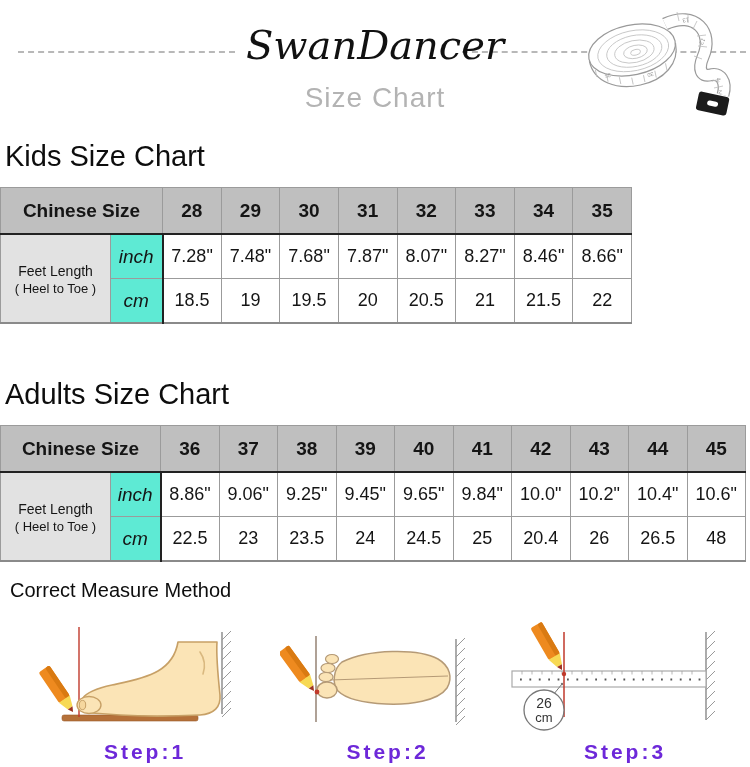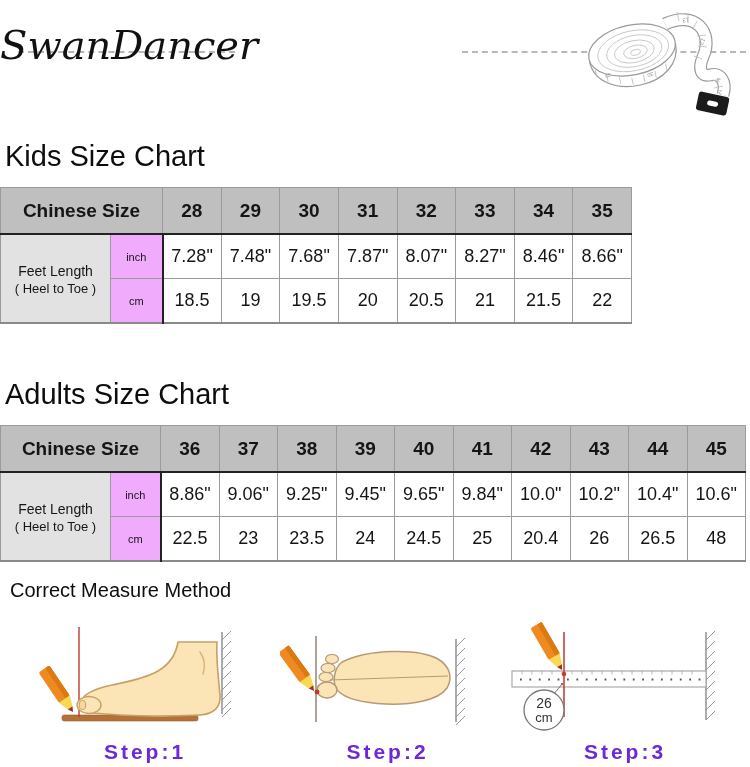--- a/index.html
+++ b/index.html
@@ -3,42 +3,42 @@
 <meta charset="utf-8">
 <style>
   html,body{margin:0;padding:0;background:#fff;}
   .page{position:relative;width:750px;height:767px;background:#fff;overflow:hidden;
         font-family:"Liberation Sans",sans-serif;color:#151515;}
   
   .hdr{position:relative;height:130px;}
   .dash{position:absolute;top:51px;height:0;border-top:2px dashed #b8b8b8;}
   .dash-left{left:18px;width:217px;}
   .dash-right{left:462px;width:284px;}
-  .brand{position:absolute;top:22px;left:0;width:100%;
+  .brand{position:absolute;top:22px;left:0;width:100%;text-align:center;
          font-family:"DejaVu Serif",serif;font-style:italic;font-size:40px;color:#111;}
   .subtitle{position:absolute;top:82px;left:0;width:100%;text-align:center;
             font-size:28px;letter-spacing:1px;color:#b3b3b3;}
   .tape{position:absolute;right:0;top:2px;}
   
   .sec-title{margin:10px 0 0 5px;font-size:29px;font-weight:400;color:#0d0d0d;}
   .adults-title{margin-top:54px;}
   .measure-title{margin:17px 0 0 10px;font-size:20px;font-weight:400;color:#0d0d0d;}
   
   .size-table{border-collapse:collapse;table-layout:fixed;margin-top:14px;
               border-bottom:2px solid #8a8a8a;}
   .size-table.kids{width:632px;}
   .size-table.adults{width:746px;}
   .size-table th,.size-table td{border:1px solid #9b9b9b;text-align:center;padding:0;
               vertical-align:middle;}
   .size-table tr.head th{background:#bfbfbf;height:45px;font-size:19px;font-weight:700;
               border-bottom:2px solid #222;}
   .size-table th.corner{font-weight:400;font-size:17px;}
   .size-table td{height:43px;}
   .size-table td.side{background:#e2e2e2;}
-  .size-table td.unit{background:#f0abfc;font-size:11px;border-right:2px solid #222;}
+  .size-table td.unit{background:#5eead4;font-size:19px;border-right:2px solid #222;font-style:italic;}
   .size-table td.val{background:#fff;font-size:18px;}
   .side-main{font-size:14px;line-height:20px;}
   .side-sub{font-size:13px;line-height:15px;}
   
   .steps{display:flex;margin-top:12px;}
   .step{margin:0;padding:0;}
   .step1{margin-left:30px;width:230px;}
   .step2{margin-left:20px;width:215px;}
   .step3{margin-left:5px;width:250px;}
   .step figcaption{text-align:center;font-size:21px;font-weight:700;
@@ -47,20 +47,21 @@
 </style>
 </head>
 <body>
 
 <div class="page">
 
   <header class="hdr">
     <div class="dash dash-left"></div>
     <div class="dash dash-right"></div>
     <div class="brand">SwanDancer</div>
+    <div class="subtitle">Size Chart</div>
 
     <svg class="tape" width="190" height="128" viewBox="0 0 190 128">
 
       <g transform="translate(72,48) rotate(-12)">
         <path d="M-44,2 C-44,24 -23,36 1,36 C25,36 44,23 44,2 L44,-4 L-44,-4 Z" fill="#fff" stroke="none"></path>
         <path d="M-44,2 C-44,24 -23,36 1,36 C25,36 44,23 44,2" fill="none" stroke="#999" stroke-width="1.2"></path>
         <ellipse rx="44" ry="25" fill="#fff" stroke="#999" stroke-width="1.2"></ellipse>
         <ellipse cx="1" cy="1" rx="36" ry="20" fill="none" stroke="#c6c6c6" stroke-width="0.9"></ellipse>
         <ellipse cx="2" cy="1.5" rx="28" ry="15.5" fill="none" stroke="#c6c6c6" stroke-width="0.9"></ellipse>
         <ellipse cx="2" cy="2" rx="20" ry="11" fill="none" stroke="#c6c6c6" stroke-width="0.9"></ellipse>

